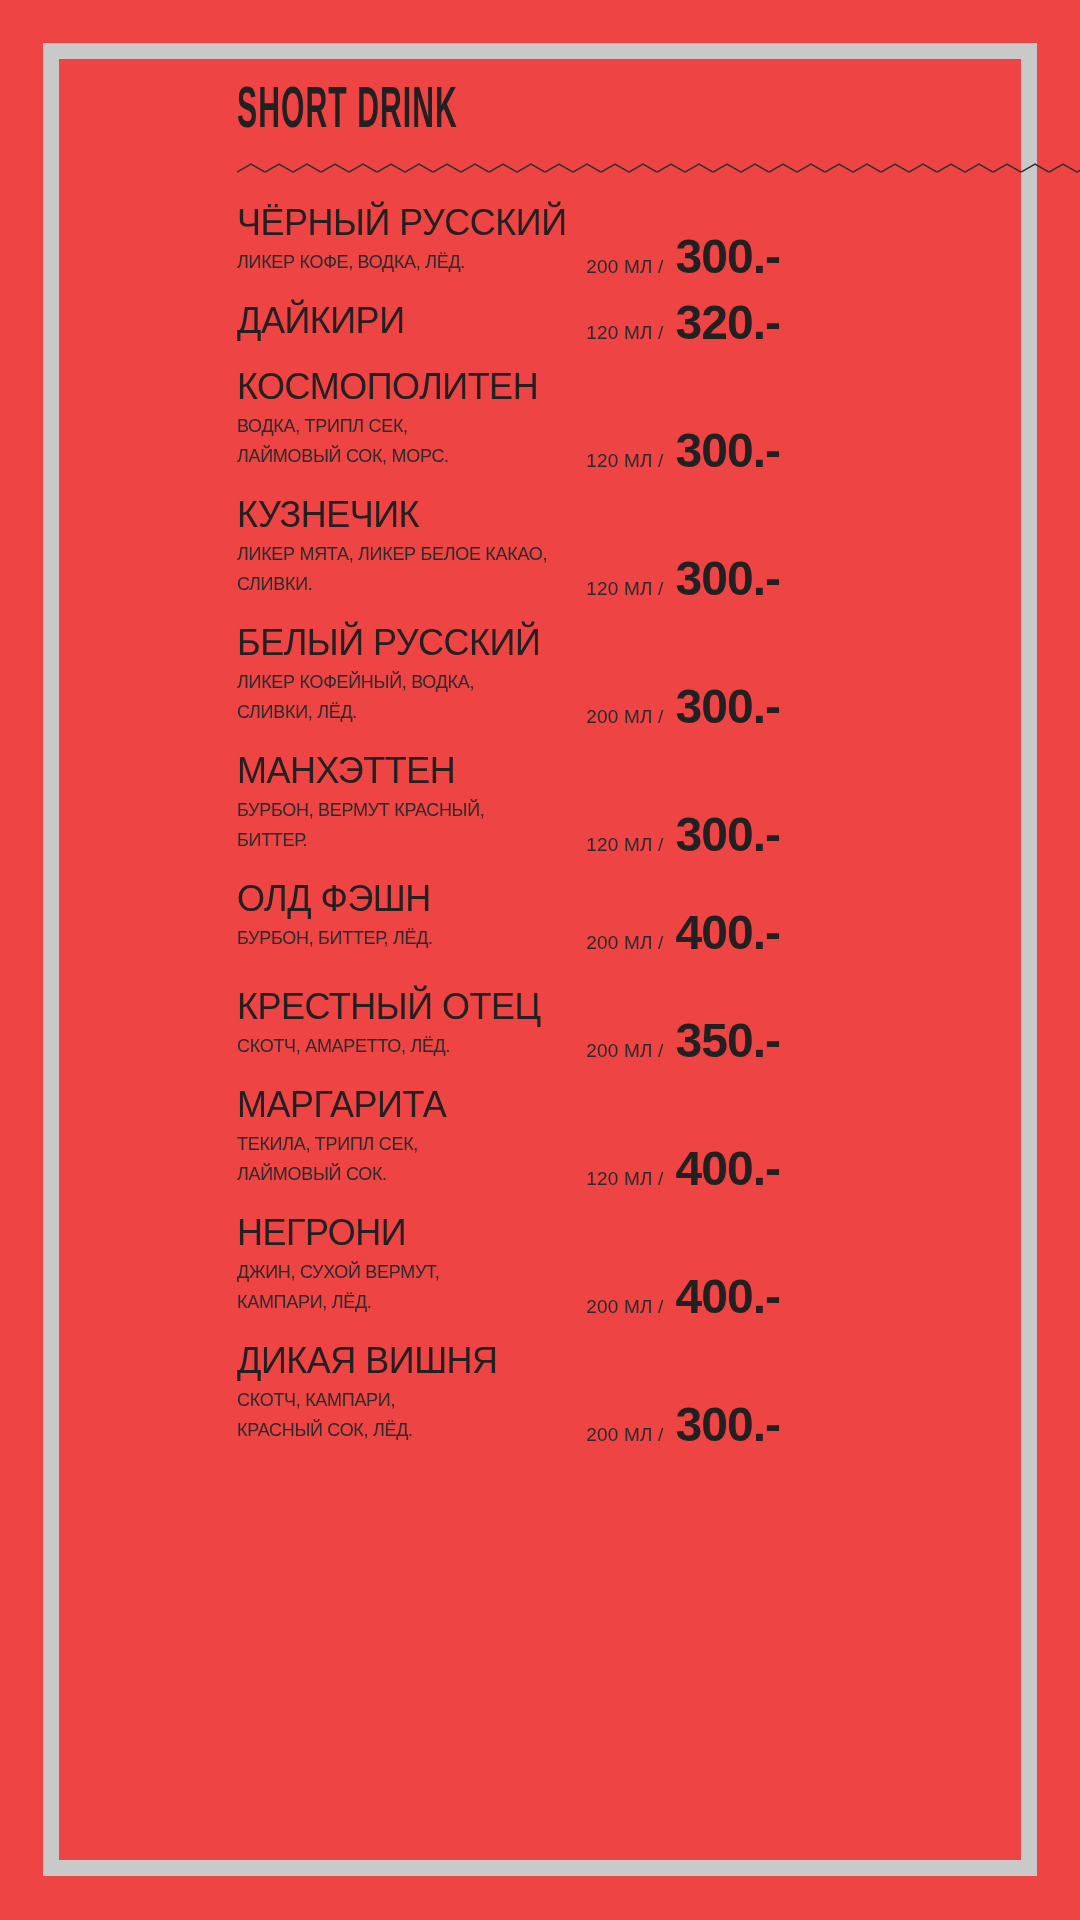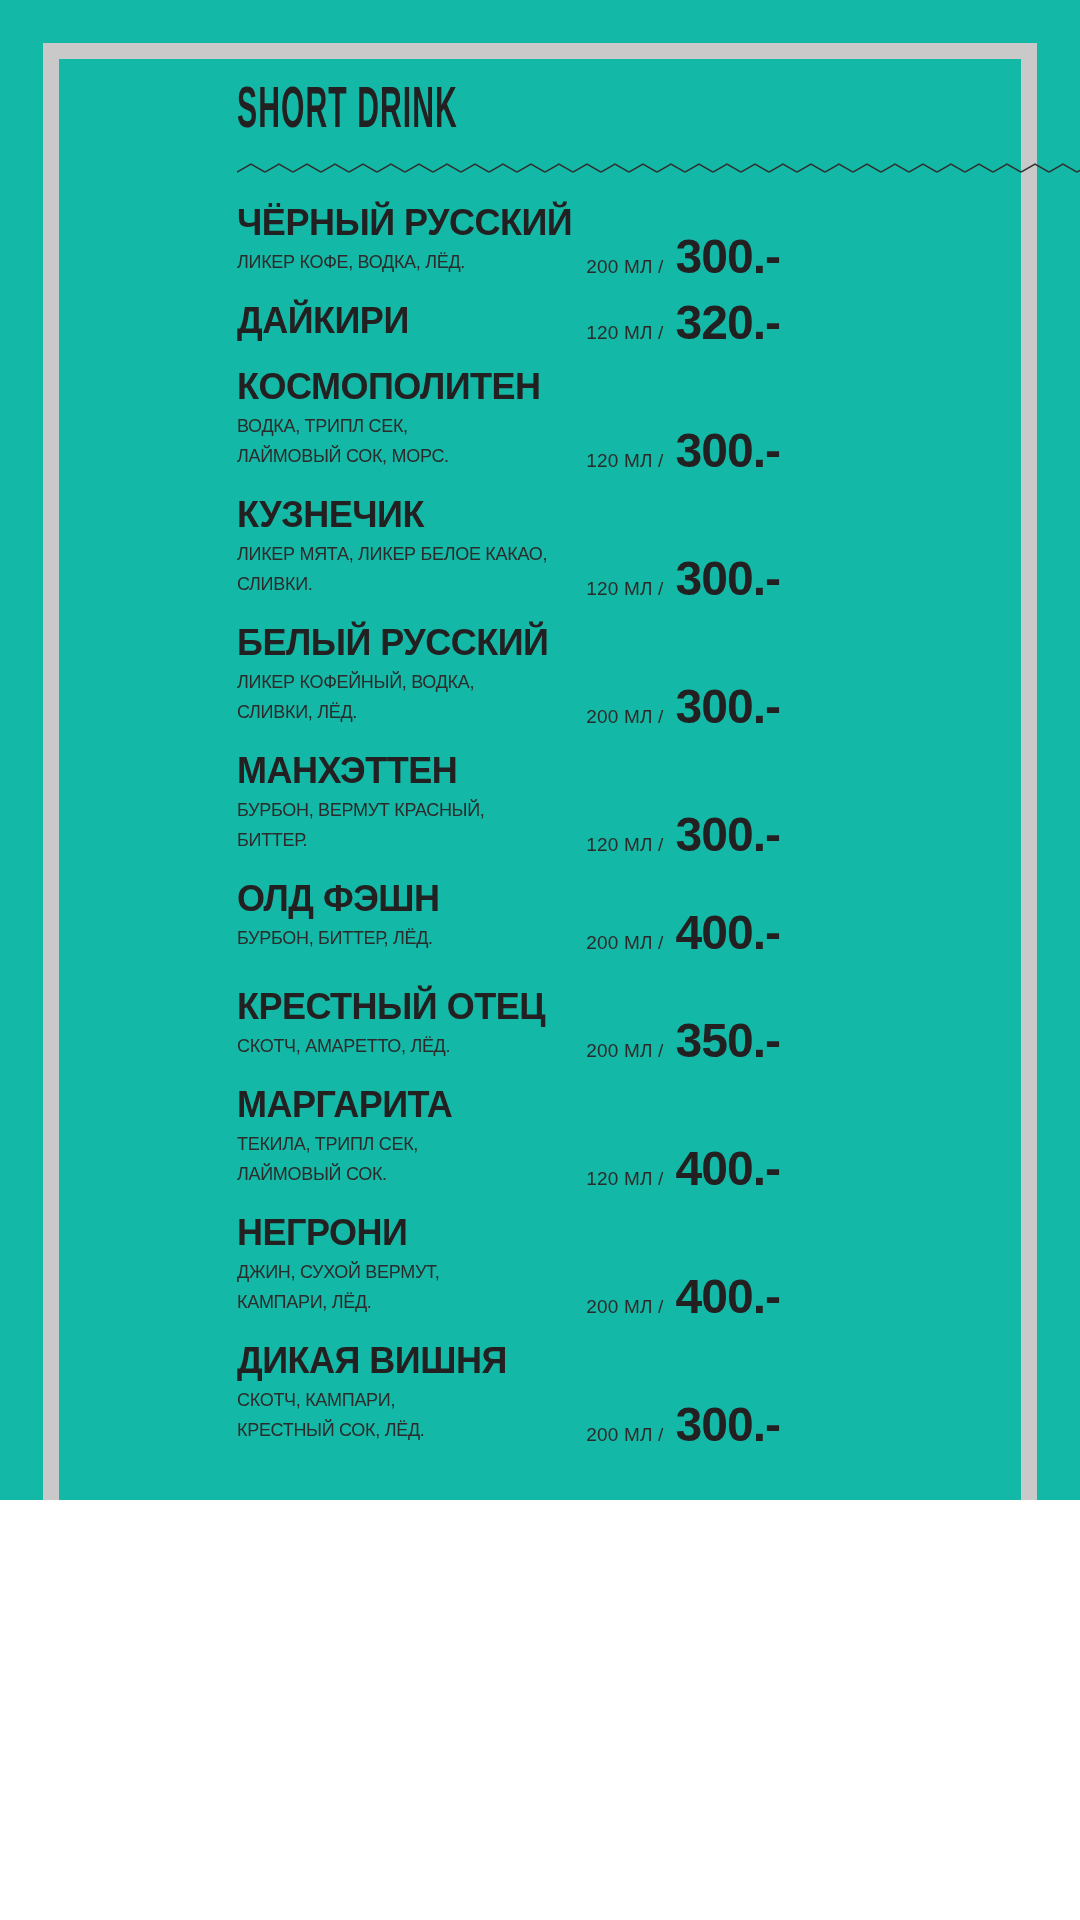--- a/index.html
+++ b/index.html
@@ -4,22 +4,22 @@
 <style>
   html, body { margin: 0; padding: 0; }
   body {
     width: 1080px; height: 1920px;
     background: #ffffff;
     font-family: "Liberation Sans", sans-serif;
     color: #222222;
   }
   .page {
     position: relative;
-    width: 1080px; height: 1500px;
-    background: #14b8a6;
+    width: 1080px; height: 1920px;
+    background: #ef4444;
     overflow: hidden;
   }
   
   .frame {
     position: absolute;
     left: 43px; top: 43px;
     width: 994px; height: 1833px;
     border: 16px solid #c9c9c9;
     box-sizing: border-box;
     z-index: 1;
@@ -52,21 +52,21 @@
     flex-direction: column;
   }
   .item {
     position: relative;
     width: 553px;
     margin-bottom: 22px;
   }
   .items .item:nth-child(8) { margin-top: 10px; }
   .item-name {
     font-size: 36px;
-    font-weight: bold;
+    font-weight: normal;
     line-height: 44px;
     letter-spacing: -0.5px;
     color: #232021;
     white-space: nowrap;
   }
   .item-desc {
     margin-top: 2px;
     font-size: 18px;
     line-height: 30px;
     letter-spacing: -0.3px;
@@ -206,21 +206,21 @@
 КАМПАРИ, ЛЁД.</div>
         <div class="item-price">
           <span class="vol">200 МЛ /</span>
           <span class="price">400.-</span>
         </div>
       </div>
 
       <div class="item">
         <div class="item-name">ДИКАЯ ВИШНЯ</div>
         <div class="item-desc">СКОТЧ, КАМПАРИ,
-КРЕСТНЫЙ СОК, ЛЁД.</div>
+КРАСНЫЙ СОК, ЛЁД.</div>
         <div class="item-price">
           <span class="vol">200 МЛ /</span>
           <span class="price">300.-</span>
         </div>
       </div>
 
     </div>
   </div>
 </div>
 

